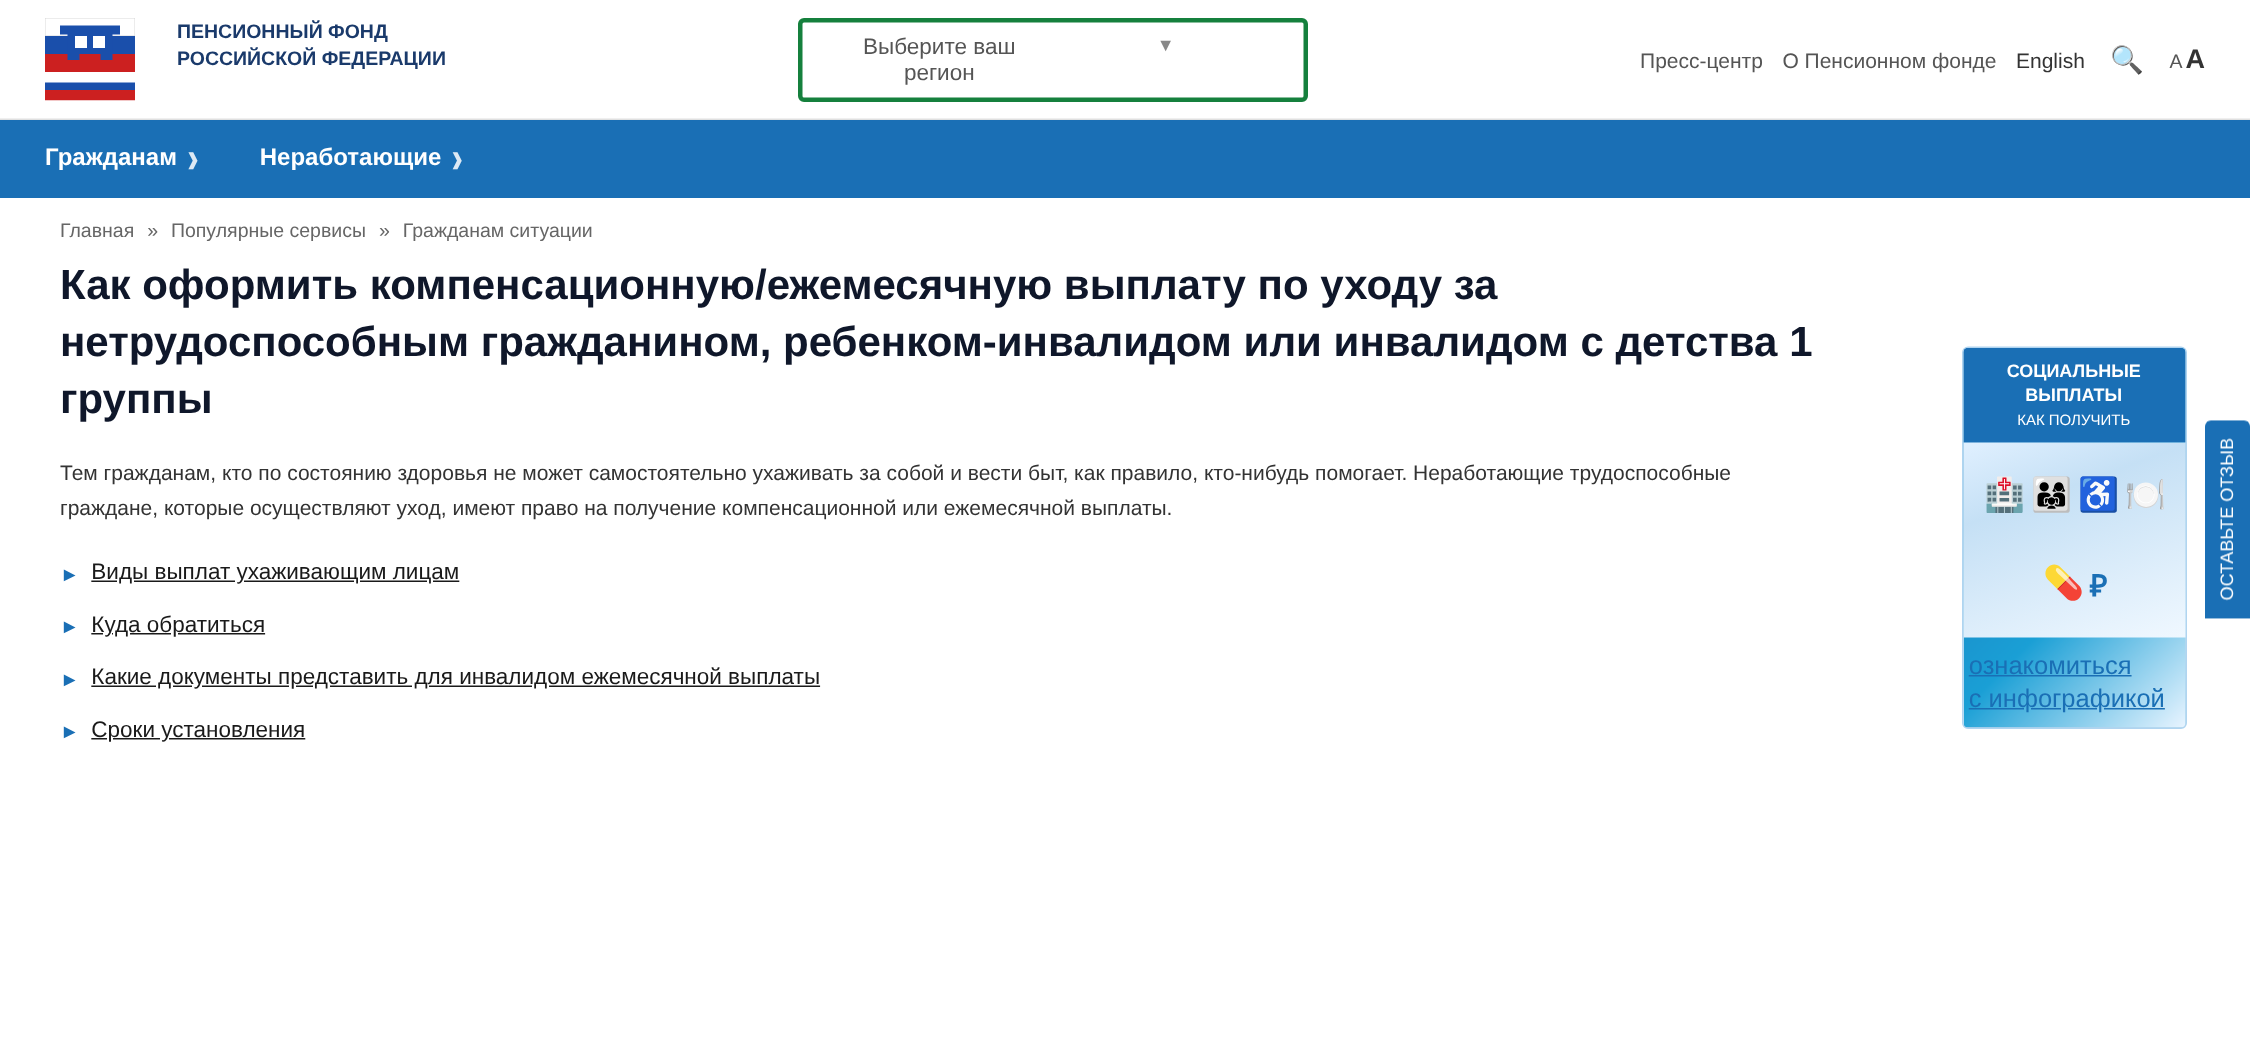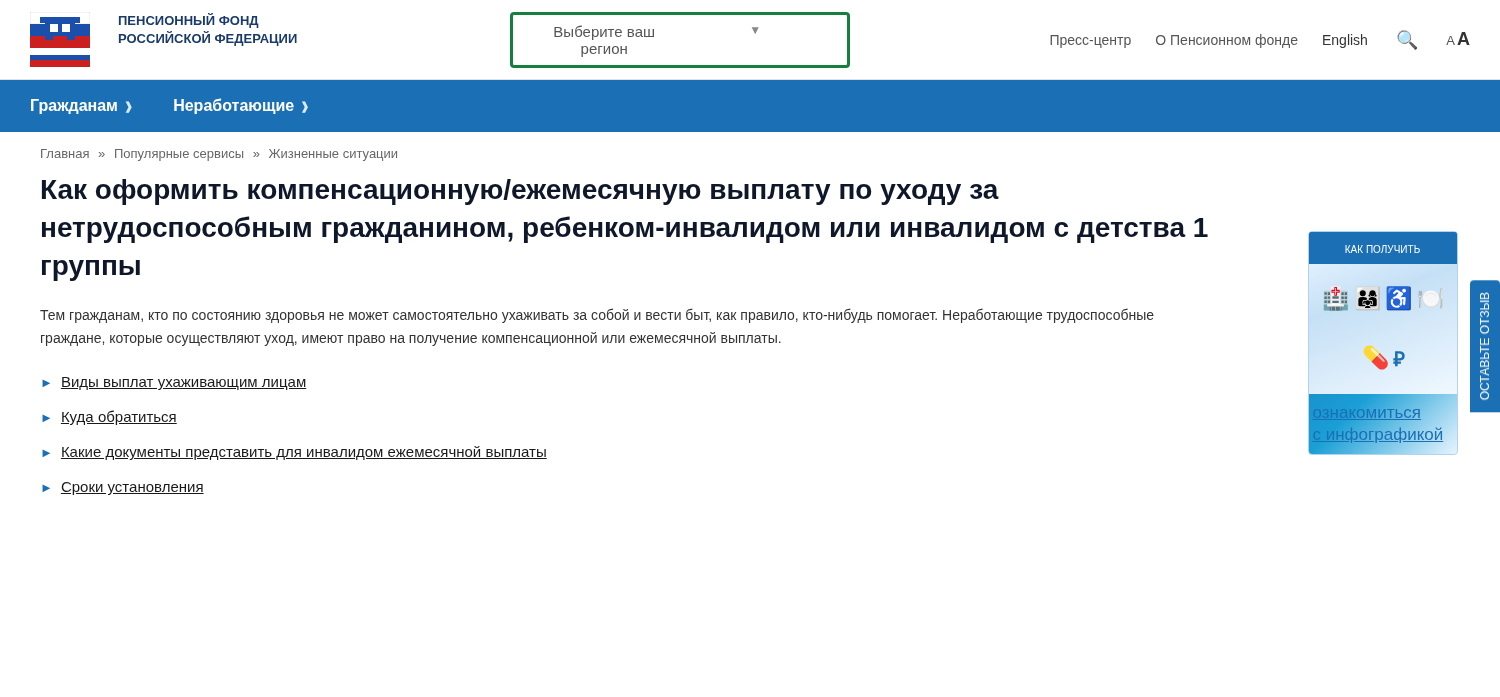--- a/index.html
+++ b/index.html
@@ -53,21 +53,21 @@
       color: #555;
       font-size: 15px;
     }
     .region-dropdown .chevron {
       color: #888;
       font-size: 12px;
     }
     .header-nav {
       display: flex;
       align-items: center;
-      gap: 24px;
+      gap: 13px;
       font-size: 14px;
       color: #555;
     }
     .header-nav a {
       text-decoration: none;
       color: #555;
       cursor: pointer;
     }
     .header-nav .lang {
       color: #333;
@@ -326,21 +326,21 @@
 
 <div class="feedback-tab">ОСТАВЬТЕ ОТЗЫВ</div>
 
 <div class="main-container">
 
   <nav class="breadcrumb">
     <a href="#">Главная</a>
     <span class="sep">»</span>
     <a href="#">Популярные сервисы</a>
     <span class="sep">»</span>
-    <span>Жизненные ситуации</span>
+    <span>Гражданам ситуации</span>
   </nav>
 
   <div class="content-area">
     <div class="content-main">
 
       <h1 class="page-title">Как оформить компенсационную/ежемесячную выплату по уходу за нетрудоспособным гражданином, ребенком-инвалидом или инвалидом с детства 1 группы</h1>
 
       <p class="intro-text">Тем гражданам, кто по состоянию здоровья не может самостоятельно ухаживать за собой и вести быт, как правило, кто-нибудь помогает. Неработающие трудоспособные граждане, которые осуществляют уход, имеют право на получение компенсационной или ежемесячной выплаты.</p>
 
       <ul class="links-list">
@@ -360,20 +360,21 @@
           <span class="link-arrow">►</span>
           <a href="#">Сроки установления</a>
         </li>
       </ul>
 
     </div>
 
     <div class="content-sidebar">
       <div class="infographic-box">
         <div class="infographic-header">
+          <div>СОЦИАЛЬНЫЕ ВЫПЛАТЫ</div>
           <div style="font-size:10px; margin-top:3px; text-transform:none; font-weight:normal;">КАК ПОЛУЧИТЬ</div>
         </div>
         <div class="infographic-image">
           <div class="infographic-image-content">
             <span class="inf-icon">🏥</span>
             <span class="inf-icon">👨‍👩‍👧</span>
             <span class="inf-icon">♿</span>
             <span class="inf-icon">🍽️</span>
             <span class="inf-icon">💊</span>
             <span style="font-size:20px; font-weight:bold; color:#1a6fb5;">₽</span>

